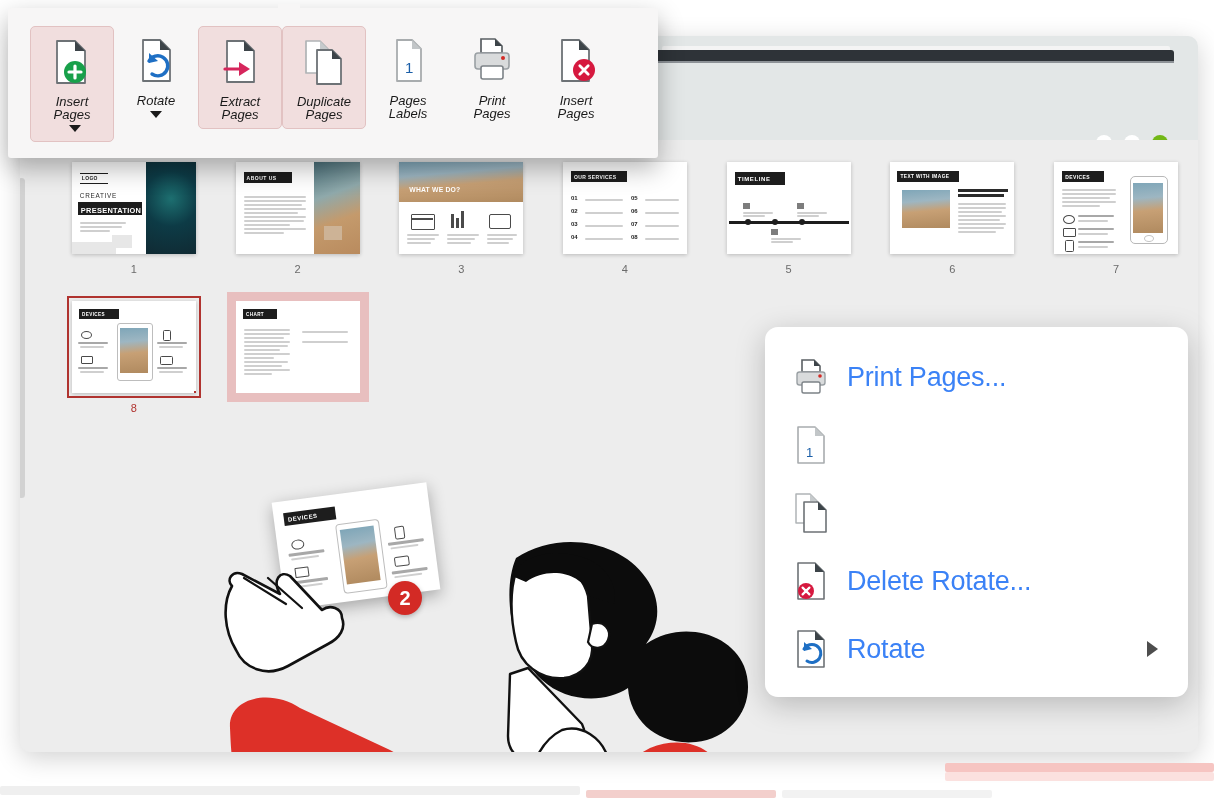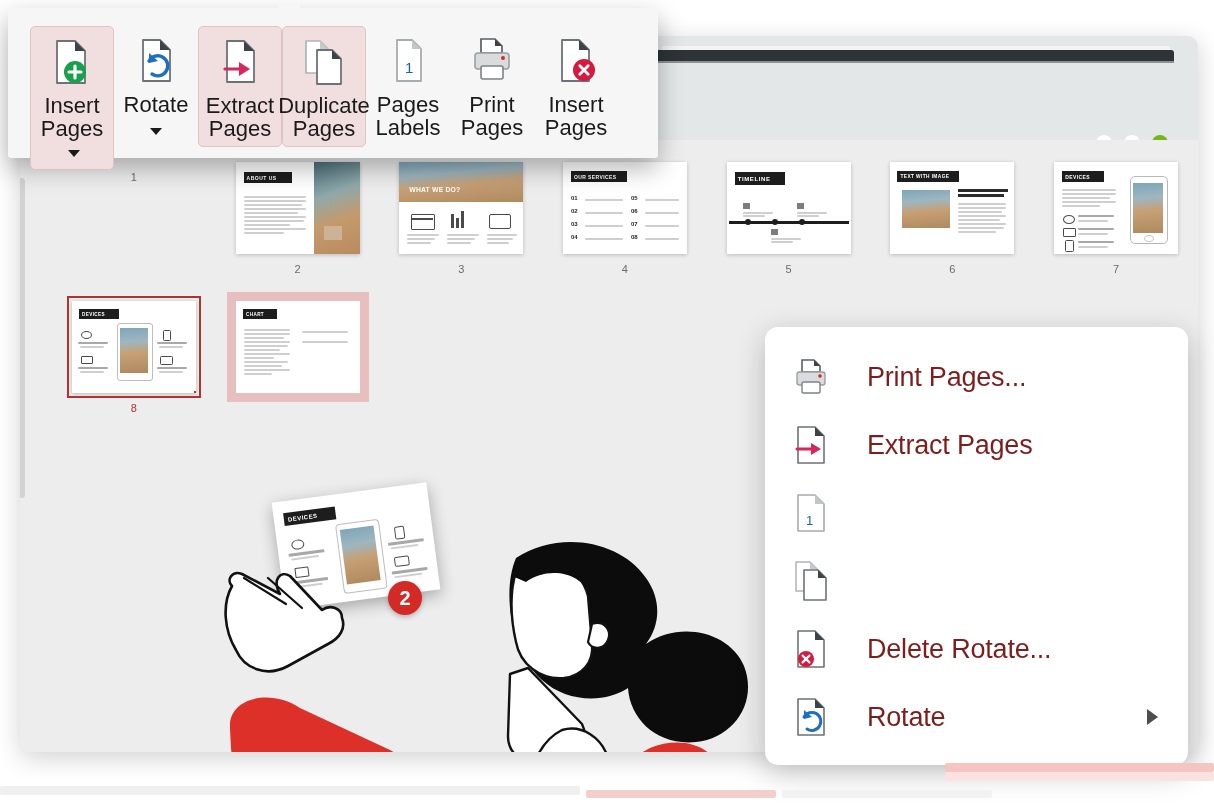--- a/index.html
+++ b/index.html
@@ -98,21 +98,21 @@
     background:#ffffff;border-radius:13px;
     box-shadow:0 8px 30px rgba(0,0,0,.22);
     padding:16px 0 14px 0;
   }
   .ctx-item{
     display:flex;align-items:center;height:68px;padding:0 22px 0 28px;
     cursor:default;position:relative;
   }
   .ctx-ico{width:46px;flex:0 0 46px;display:flex;align-items:center;justify-content:flex-start;}
   .ctx-label{
-    font-size:27px;color:#7f1d1d;margin-left:28px;
+    font-size:27px;color:#3b82f6;margin-left:8px;
     font-family:"Liberation Sans", sans-serif;letter-spacing:-.2px;
   }
   .ctx-arrow{position:absolute;right:30px;top:50%;transform:translateY(-50%);
     width:0;height:0;border-left:11px solid #4d4d4d;
     border-top:8px solid transparent;border-bottom:8px solid transparent;}
 
   
   .ribbon{
     position:absolute;left:8px;top:8px;width:650px;height:150px;
     background:#f7f6f6;border-radius:3px;
@@ -122,21 +122,21 @@
   .ribbon:before{
     content:"";position:absolute;left:270px;top:-4px;width:22px;height:5px;background:#f7f6f6;
   }
   .rb-btn{
     width:84px;display:flex;flex-direction:column;align-items:center;
     padding:8px 0 6px 0;border-radius:5px;position:relative;
   }
   .rb-btn.active{background:#f1dede;border:1px solid #e2c2c2;box-sizing:border-box;}
   .rb-ico{height:56px;display:flex;align-items:center;justify-content:center;}
   .rb-label{
-    font-size:22px;color:#1a1a1a;line-height:1.03;text-align:center;margin-top:4px;
+    font-size:13px;color:#1a1a1a;line-height:1.03;text-align:center;margin-top:4px;font-style:italic;
   }
   .rb-label span{display:block;}
   .caret{
     display:inline-block;width:0;height:0;margin-left:5px;vertical-align:1px;
     border-top:7px solid #1a1a1a;border-left:6px solid transparent;border-right:6px solid transparent;
   }
   .caret-row{margin-top:1px;}
 
   
   .person{position:absolute;left:190px;top:398px;width:570px;height:408px;}
@@ -165,20 +165,34 @@
 
     <div class="canvas">
 
       <div class="scroll-track"></div>
 
       <div class="thumbs">
 
         <div class="trow">
 
           <div class="tcell">
+            <div class="tframe">
+              <div style="position:absolute;left:0;top:0;width:74px;height:92px;background:#fff;"></div>
+              <div class="s-photo forest" style="left:74px;top:0;width:50px;height:92px;"></div>
+              <div style="position:absolute;left:8px;top:11px;width:28px;height:9px;border-top:1.6px solid #1d1d1d;border-bottom:1.6px solid #1d1d1d;"></div>
+              <div style="position:absolute;left:10px;top:13.4px;font-size:5px;font-weight:bold;color:#1d1d1d;letter-spacing:.3px;">LOGO</div>
+              <div style="position:absolute;left:8px;top:30px;font-size:6.4px;color:#2b2b2b;letter-spacing:.7px;">CREATIVE</div>
+              <div style="position:absolute;left:6px;top:40px;width:64px;height:13px;background:#1d1d1d;"></div>
+              <div style="position:absolute;left:9px;top:43.5px;font-size:7.4px;font-weight:bold;color:#fff;letter-spacing:.3px;">PRESENTATION</div>
+              <div class="s-line" style="left:8px;top:60px;width:46px;"></div>
+              <div class="s-line" style="left:8px;top:64px;width:42px;"></div>
+              <div class="s-line" style="left:8px;top:68px;width:30px;"></div>
+              <div class="s-box" style="left:40px;top:73px;width:20px;height:13px;"></div>
+              <div class="s-box" style="left:0px;top:80px;width:44px;height:12px;"></div>
+            </div>
             <div class="tnum">1</div>
           </div>
 
           <div class="tcell">
             <div class="tframe">
               <div class="s-photo" style="left:78px;top:0;width:46px;height:92px;"></div>
               <div style="position:absolute;left:8px;top:10px;width:48px;height:11px;background:#1d1d1d;"></div>
               <div style="position:absolute;left:11px;top:13px;font-size:5px;font-weight:bold;color:#fff;letter-spacing:.5px;">ABOUT US</div>
               <div class="s-line" style="left:8px;top:34px;width:62px;"></div>
               <div class="s-line" style="left:8px;top:38px;width:62px;"></div>
@@ -424,31 +438,20 @@
           <path d="M9 2 h12 l6 6 v6 H9 Z" fill="#ffffff" stroke="#5a5f63" stroke-width="1.6"></path>
           <path d="M21 2 l6 6 h-6 Z" fill="#3d4449"></path>
           <rect x="4" y="14" width="28" height="13" rx="2.5" fill="#d9dbdc" stroke="#9aa0a4" stroke-width="1.4"></rect>
           <rect x="9" y="24" width="18" height="11" rx="1.8" fill="#ffffff" stroke="#7c8287" stroke-width="1.4"></rect>
           <circle cx="27" cy="18" r="1.8" fill="#d32a25"></circle>
         </svg>
       </span>
       <span class="ctx-label">Print Pages...</span>
     </div>
 
-    <div class="ctx-item">
-      <span class="ctx-ico">
-        <svg width="36" height="40" viewBox="0 0 36 40">
-          <path d="M5 2 h17 l9 9 v27 H5 Z" fill="#ffffff" stroke="#6d7276" stroke-width="1.6" stroke-linejoin="round"></path>
-          <path d="M22 2 l9 9 h-9 Z" fill="#3d4449"></path>
-          <path d="M4 24 h18" stroke="#d6265c" stroke-width="3" stroke-linecap="round"></path>
-          <path d="M18 18 l10 6 l-10 6 Z" fill="#d6265c"></path>
-        </svg>
-      </span>
-      <span class="ctx-label">Extract Pages</span>
-    </div>
 
     <div class="ctx-item">
       <span class="ctx-ico">
         <svg width="36" height="40" viewBox="0 0 36 40">
           <path d="M5 2 h17 l9 9 v27 H5 Z" fill="#ffffff" stroke="#a8acae" stroke-width="1.6" stroke-linejoin="round"></path>
           <path d="M22 2 l9 9 h-9 Z" fill="#c2c6c8"></path>
           <text x="13" y="32" font-family="Liberation Sans, sans-serif" font-size="13" fill="#1b5fa8">1</text>
         </svg>
       </span>
     </div>

